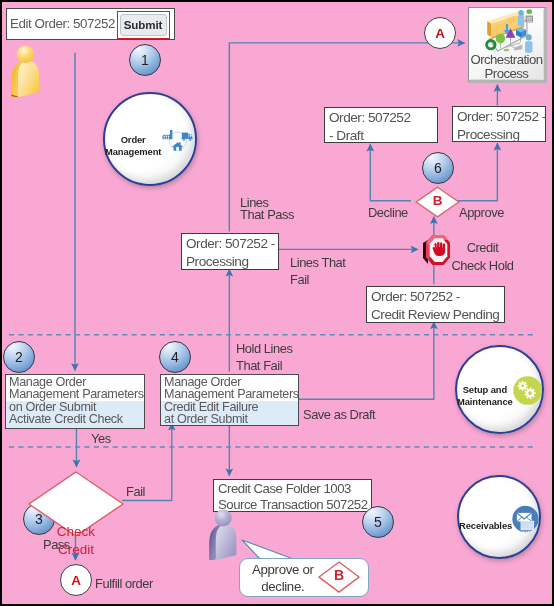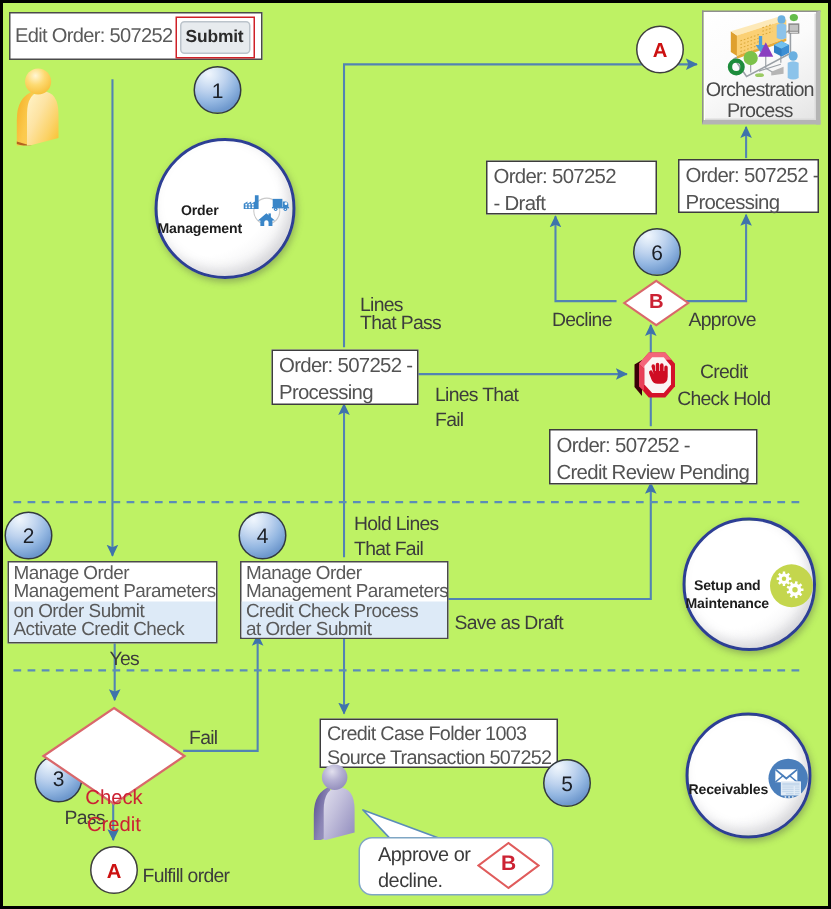--- a/index.html
+++ b/index.html
@@ -1,18 +1,18 @@
 <!DOCTYPE html>
 <html><head>
 <meta charset="utf-8">
 <style>
   html,body{margin:0;padding:0;background:#fff;}
   body{width:554px;height:606px;overflow:hidden;font-family:"Liberation Sans",sans-serif;
        -webkit-font-smoothing:antialiased;}
-  #root{position:relative;width:554px;height:606px;box-sizing:border-box;border:2px solid #000;background:#bef264;}
+  #root{position:relative;width:554px;height:606px;box-sizing:border-box;border:2px solid #000;background:#f9a8d4;}
   #stage{position:absolute;left:0;top:0;width:550px;height:602px;}
   svg#wires{position:absolute;left:0;top:0;width:550px;height:602px;overflow:visible;}
   .abs{position:absolute;}
 
   
   #header-bar{left:4px;top:6px;width:169px;height:32px;border:1.5px solid #4a4a4a;background:#fff;
      box-sizing:border-box;}
   #header-title{position:absolute;left:3px;top:7px;font-size:13.4px;color:#5a5a5a;letter-spacing:-0.45px;white-space:nowrap;}
   #submit-wrap{position:absolute;left:110px;top:2px;width:53px;height:28px;border:1.6px solid #cf2027;box-sizing:border-box;}
   #submit-btn{position:absolute;left:1.5px;top:1.5px;width:47px;height:22px;background:#e7ebee;
@@ -151,21 +151,21 @@
     <div>Activate Credit Check</div>
   </div>
 </div>
 
 <div class="abs pbox" style="left:158px;top:372px;width:139px;height:52px;">
   <div class="top">
     <div>Manage Order</div>
     <div>Management Parameters</div>
   </div>
   <div class="hl">
-    <div>Credit Check Process</div>
+    <div>Credit Edit Failure</div>
     <div>at Order Submit</div>
   </div>
 </div>
 
 <div class="abs step" style="left:127px;top:42px;">
         <span>1</span>
       </div>
 <div class="abs step" style="left:1px;top:339px;">
         <span>2</span>
       </div>
@@ -192,21 +192,21 @@
 
 <div class="abs lbl2" style="left:238px;top:192px;">Lines</div>
 <div class="abs lbl2" style="left:238px;top:204px;text-align:center;">That Pass</div>
 <div class="abs lbl2" style="left:288px;top:252px;">Lines That</div>
 <div class="abs lbl2" style="left:288px;top:269px;">Fail</div>
 <div class="abs lbl2" style="left:234px;top:338px;">Hold Lines</div>
 <div class="abs lbl2" style="left:234px;top:355px;">That Fail</div>
 <div class="abs lbl2" style="left:301px;top:404px;">Save  as Draft</div>
 <div class="abs lbl2" style="left:366px;top:202px;">Decline</div>
 <div class="abs lbl2" style="left:457px;top:202px;">Approve</div>
-<div class="abs lbl2" style="left:71px;top:428px;">Yes</div>
+<div class="abs lbl2" style="left:89px;top:428px;">Yes</div>
 <div class="abs lbl2" style="left:41px;top:534px;">Pass</div>
 <div class="abs lbl2" style="left:124px;top:481px;">Fail</div>
 
 <svg class="abs" style="left:26px;top:469px;width:96px;height:66px;overflow:visible" viewBox="0 0 96 66">
   <polygon points="48,1 95,33 48,65 1,33" fill="#fff" stroke="#d9686b" stroke-width="1.5"></polygon>
 </svg>
 <div class="abs" style="left:26px;top:484px;width:96px;text-align:center;color:#cc2233;font-size:13.5px;line-height:18px;margin-top:37px;">
   <div>Check</div>
   <div>Credit</div>
 </div>
@@ -415,21 +415,21 @@
   </defs>
   <path d="M3.2,35 q0,-15 10.8,-18.5 l0,33 l-10.8,4.4 Z" fill="url(#purSide)"></path>
   <path d="M9.8,32 q0,-15 10.3,-15 q10.3,0 10.3,15 l0,15 l-20.6,5.4 Z" fill="url(#purFront)"></path>
   <circle cx="17.1" cy="10.1" r="8.5" fill="url(#purHead)"></circle>
 </svg>
 
 <svg class="abs" style="left:232px;top:530px;width:140px;height:68px;overflow:visible" viewBox="0 0 140 68">
   <path d="M8,8 L62,28 L27,28 Z" fill="#fff" stroke="#5b8db8" stroke-width="1.2" stroke-linejoin="round"></path>
 </svg>
 <div class="abs" style="left:237px;top:556px;width:130px;height:39px;border:1.4px solid #7fa6c4;border-radius:9px;background:#fff;box-sizing:border-box;">
-  <div class="abs" style="left:12px;top:3px;color:#3b3b3b;font-size:13.3px;line-height:16.5px;letter-spacing:-0.35px;">
+  <div class="abs" style="left:12px;top:3px;color:#3b3b3b;font-size:13.3px;line-height:16.5px;letter-spacing:-0.35px;text-align:center;">
     <div>Approve  or</div>
     <div>decline.</div>
   </div>
   <svg class="abs" style="left:78px;top:2px;width:42px;height:32px;" viewBox="0 0 42 32">
     <polygon points="21,1 41,16 21,31 1,16" fill="#fff" stroke="#e05c5c" stroke-width="1.4"></polygon>
   </svg>
   <div class="abs" style="left:78px;top:8px;width:42px;text-align:center;color:#cc2233;font-size:14px;font-weight:bold;">B</div>
 </div>
 
 </div>

